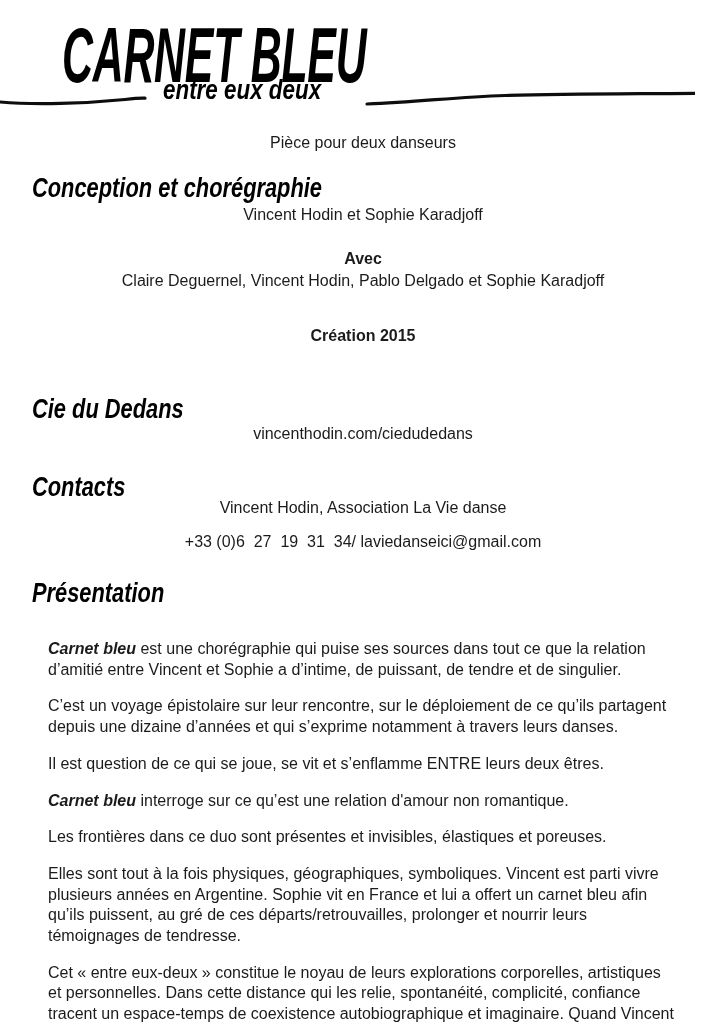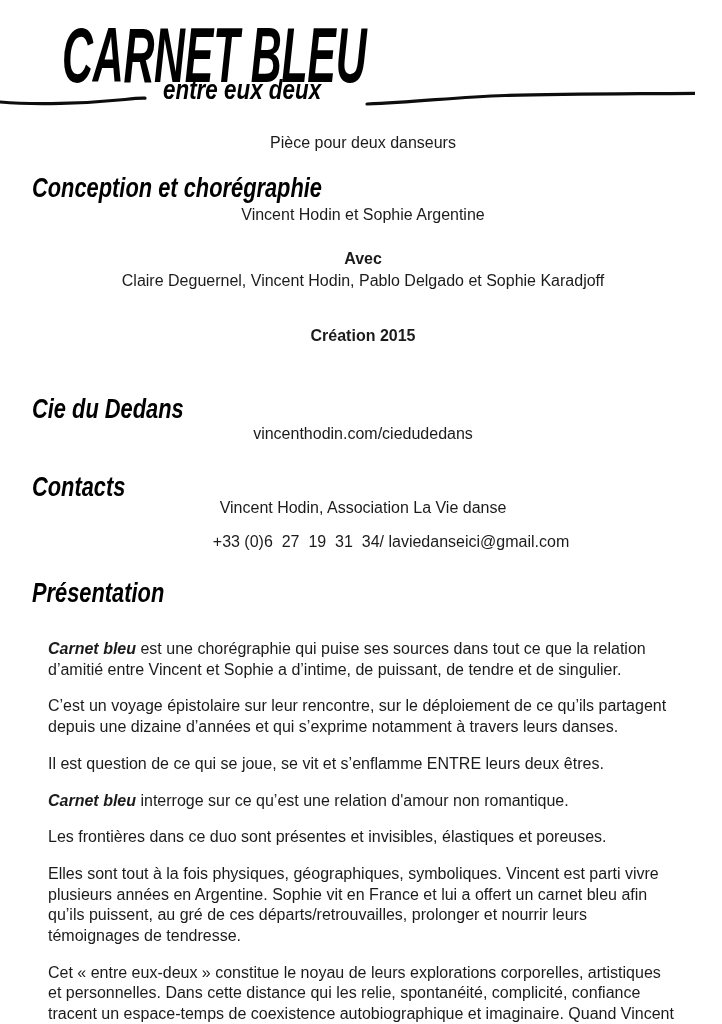--- a/index.html
+++ b/index.html
@@ -62,21 +62,21 @@
     font-style: italic;
     color: #000000;
     transform: scaleX(0.78);
     transform-origin: 0 0;
     white-space: nowrap;
   }
 
   
   .txt  { font-size: 16px; line-height: 21px; text-align: center; }
   .bold { font-weight: 700; }
-  .pre  { white-space: pre-wrap; margin-left: 28px; }
+  .pre  { white-space: pre-wrap; }
 
   .body-block { top: 623px; }
   .body-p {
     margin: 16px;
     font-size: 16px;
     line-height: 20.7px;
   }
   .lead-em { font-weight: 700; font-style: italic; }
 </style>
 </head>
@@ -88,21 +88,21 @@
   <div class="abs sub-title">entre eux deux</div>
 
   <svg class="rules" viewBox="0 0 722 26" xmlns="http://www.w3.org/2000/svg">
     <path d="M0,15 C35,18 85,16.5 125,12.5 C134,11.5 141,11 145,11.2" fill="none" stroke="#0d0d0d" stroke-width="3.2" stroke-linecap="round"></path>
     <path d="M367,17 C420,15 455,10 505,8.5 C575,6.5 650,7 722,6" fill="none" stroke="#0d0d0d" stroke-width="3.2" stroke-linecap="round"></path>
   </svg>
 
   <div class="abs txt" style="top:132px">Pièce pour deux danseurs</div>
 
   <div class="abs h2" style="top:172px">Conception et chorégraphie</div>
-  <div class="abs txt" style="top:204px">Vincent Hodin et Sophie Argentine</div>
+  <div class="abs txt" style="top:204px">Vincent Hodin et Sophie Karadjoff</div>
 
   <div class="abs txt bold" style="top:248px">Avec</div>
   <div class="abs txt" style="top:270px">Claire Deguernel, Vincent Hodin, Pablo Delgado et Sophie Karadjoff</div>
 
   <div class="abs txt bold" style="top:325px">Création 2015</div>
 
   <div class="abs h2" style="top:393px">Cie du Dedans</div>
   <div class="abs txt" style="top:423px">vincenthodin.com/ciedudedans</div>
 
   <div class="abs h2" style="top:471px">Contacts</div>

